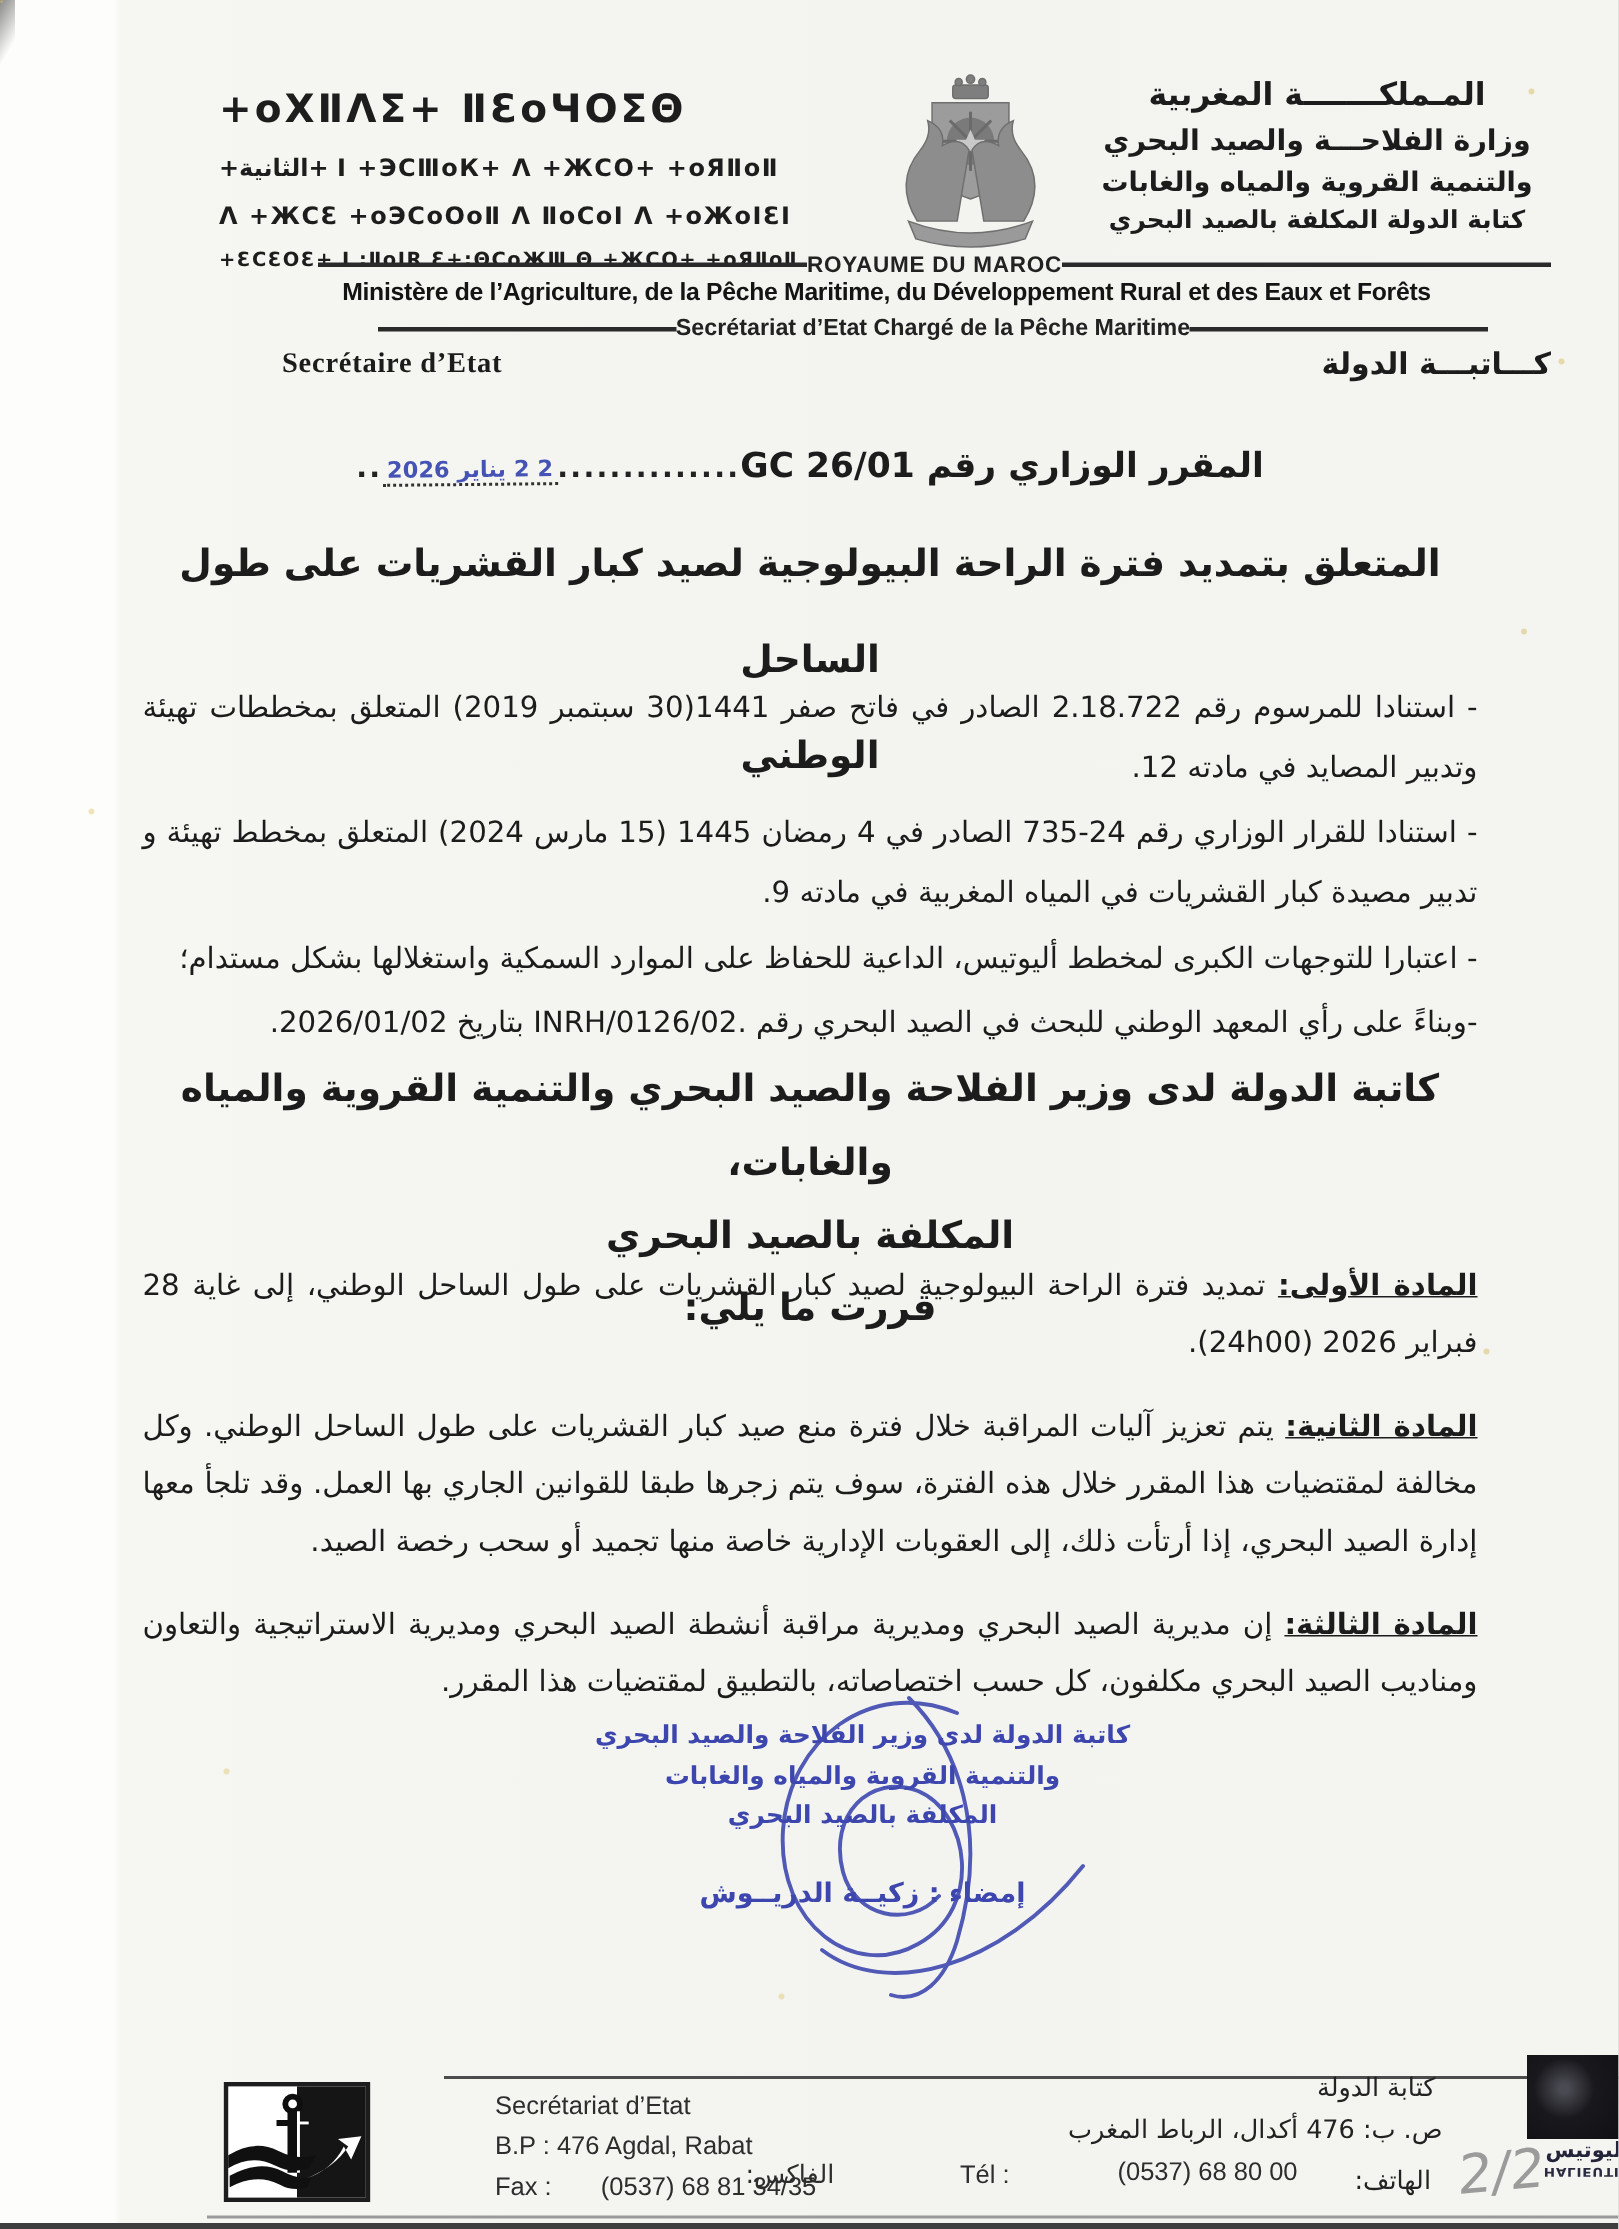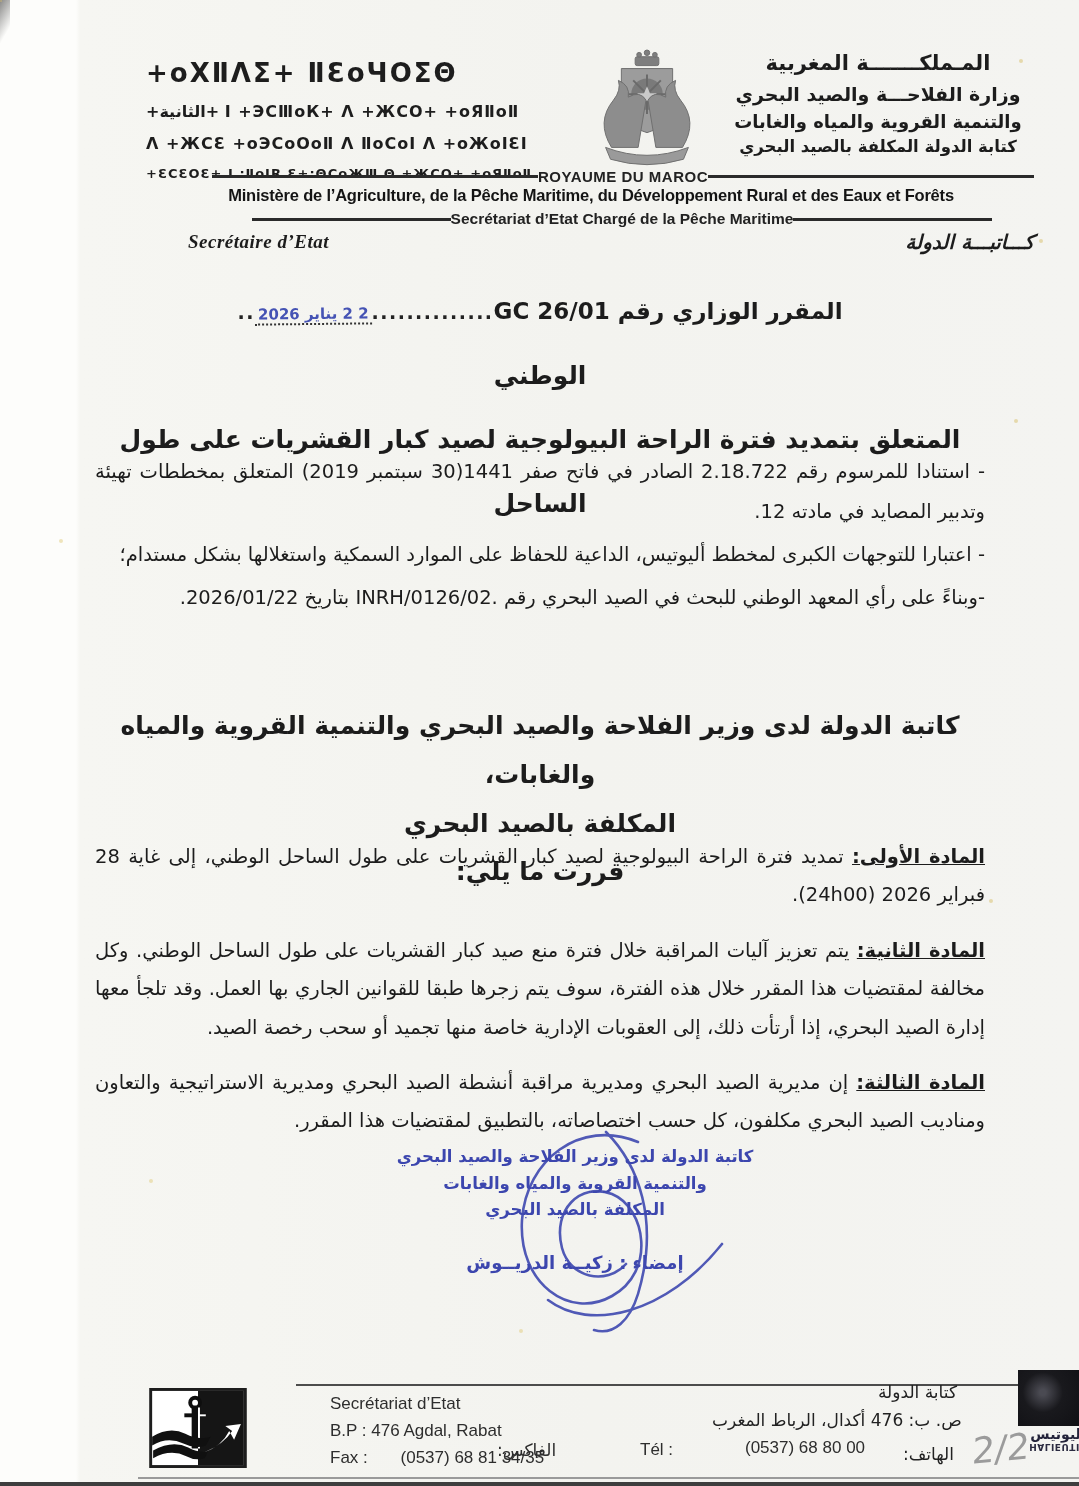--- a/index.html
+++ b/index.html
@@ -24,21 +24,21 @@
   .tif-l4{font-size:13px;letter-spacing:1px;}
   .emblem{width:138px;height:118px;margin:2px 6px 0 2px;flex:none;}
   .arhead{flex:1;direction:rtl;text-align:center;font-weight:700;line-height:1.5;padding-top:2px;}
   .ar-l1{font-size:21px;}.ar-l2{font-size:19px;}.ar-l3{font-size:18px;}.ar-l4{font-size:16.5px;}
   .rule-row{display:flex;align-items:center;font-weight:700;}
   .rline{flex:1;height:3px;background:#2a2a2a;}
   .royaume{top:168px;left:212px;width:822px;font-size:15px;letter-spacing:.5px;font-family:"Liberation Sans",sans-serif;color:#222;}
   .ministry{top:186px;left:146px;width:890px;text-align:center;font-weight:700;font-size:16.5px;
     font-family:"Liberation Sans",sans-serif;letter-spacing:-.2px;color:#141414;}
   .secretariat{top:210px;left:252px;width:740px;font-size:15.5px;font-family:"Liberation Sans",sans-serif;color:#222;}
-  .sec-row{top:230px;left:188px;width:846px;display:flex;justify-content:space-between;align-items:center;font-style:italic;}
+  .sec-row{top:230px;left:188px;width:846px;display:flex;justify-content:space-between;align-items:flex-end;}
   .sec-fr{font-family:"Liberation Serif","DejaVu Serif",serif;font-weight:700;font-size:19px;letter-spacing:.5px;}
   .sec-ar{font-size:20px;font-weight:700;direction:rtl;}
   
   .title-row{top:298px;left:80px;width:920px;direction:rtl;display:flex;justify-content:center;align-items:baseline;font-weight:700;font-size:23px;white-space:nowrap;}
   .dots{font-size:19px;letter-spacing:1.5px;font-weight:700;color:#222;}
   .stamp{color:#4553b4;font-size:15px;font-weight:700;border-bottom:2px dotted #333;padding:0 3px;transform:rotate(-.6deg);}
   .subject{top:344px;left:90px;width:900px;text-align:center;direction:rtl;font-weight:700;font-size:25px;line-height:2.55;}
   
   .preamble{top:452px;left:95px;width:890px;direction:rtl;font-size:19.5px;line-height:2.06;text-align:justify;}
   .preamble p{margin:0 0 3px 0;}
@@ -128,28 +128,29 @@
   </div>
 
   <div class="abs title-row">
     <span>المقرر الوزاري رقم 26/01 GC</span>
     <span class="dots">..............</span>
     <span class="stamp">2 2 يناير 2026</span>
     <span class="dots">..</span>
   </div>
 
   <div class="abs subject">
+    <div>المتعلق بتمديد فترة الراحة البيولوجية لصيد كبار القشريات على طول الساحل</div>
     <div>الوطني</div>
-    <div>المتعلق بتمديد فترة الراحة البيولوجية لصيد كبار القشريات على طول الساحل</div>
   </div>
 
   <div class="abs preamble">
     <p>- استنادا للمرسوم رقم 2.18.722 الصادر في فاتح صفر 1441(30 سبتمبر 2019) المتعلق بمخططات تهيئة وتدبير المصايد في مادته 12.</p>
+    <p>- استنادا للقرار الوزاري رقم 24-735 الصادر في 4 رمضان 1445 (15 مارس 2024) المتعلق بمخطط تهيئة و تدبير مصيدة كبار القشريات في المياه المغربية في مادته 9.</p>
     <p>- اعتبارا للتوجهات الكبرى لمخطط أليوتيس، الداعية للحفاظ على الموارد السمكية واستغلالها بشكل مستدام؛</p>
-    <p>-وبناءً على رأي المعهد الوطني للبحث في الصيد البحري رقم .INRH/0126/02 بتاريخ 2026/01/22.</p>
+    <p>-وبناءً على رأي المعهد الوطني للبحث في الصيد البحري رقم .INRH/0126/02 بتاريخ 2026/01/02.</p>
   </div>
 
   <div class="abs authority">
     <div>كاتبة الدولة لدى وزير الفلاحة والصيد البحري والتنمية القروية والمياه والغابات،</div>
     <div>المكلفة بالصيد البحري</div>
     <div>قررت ما يلي:</div>
   </div>
 
   <div class="abs articles">
     <p class="art"><span class="art-label">المادة الأولى:</span><span> تمديد فترة الراحة البيولوجية لصيد كبار القشريات على طول الساحل الوطني، إلى غاية 28 فبراير 2026 (24h00).</span></p>

